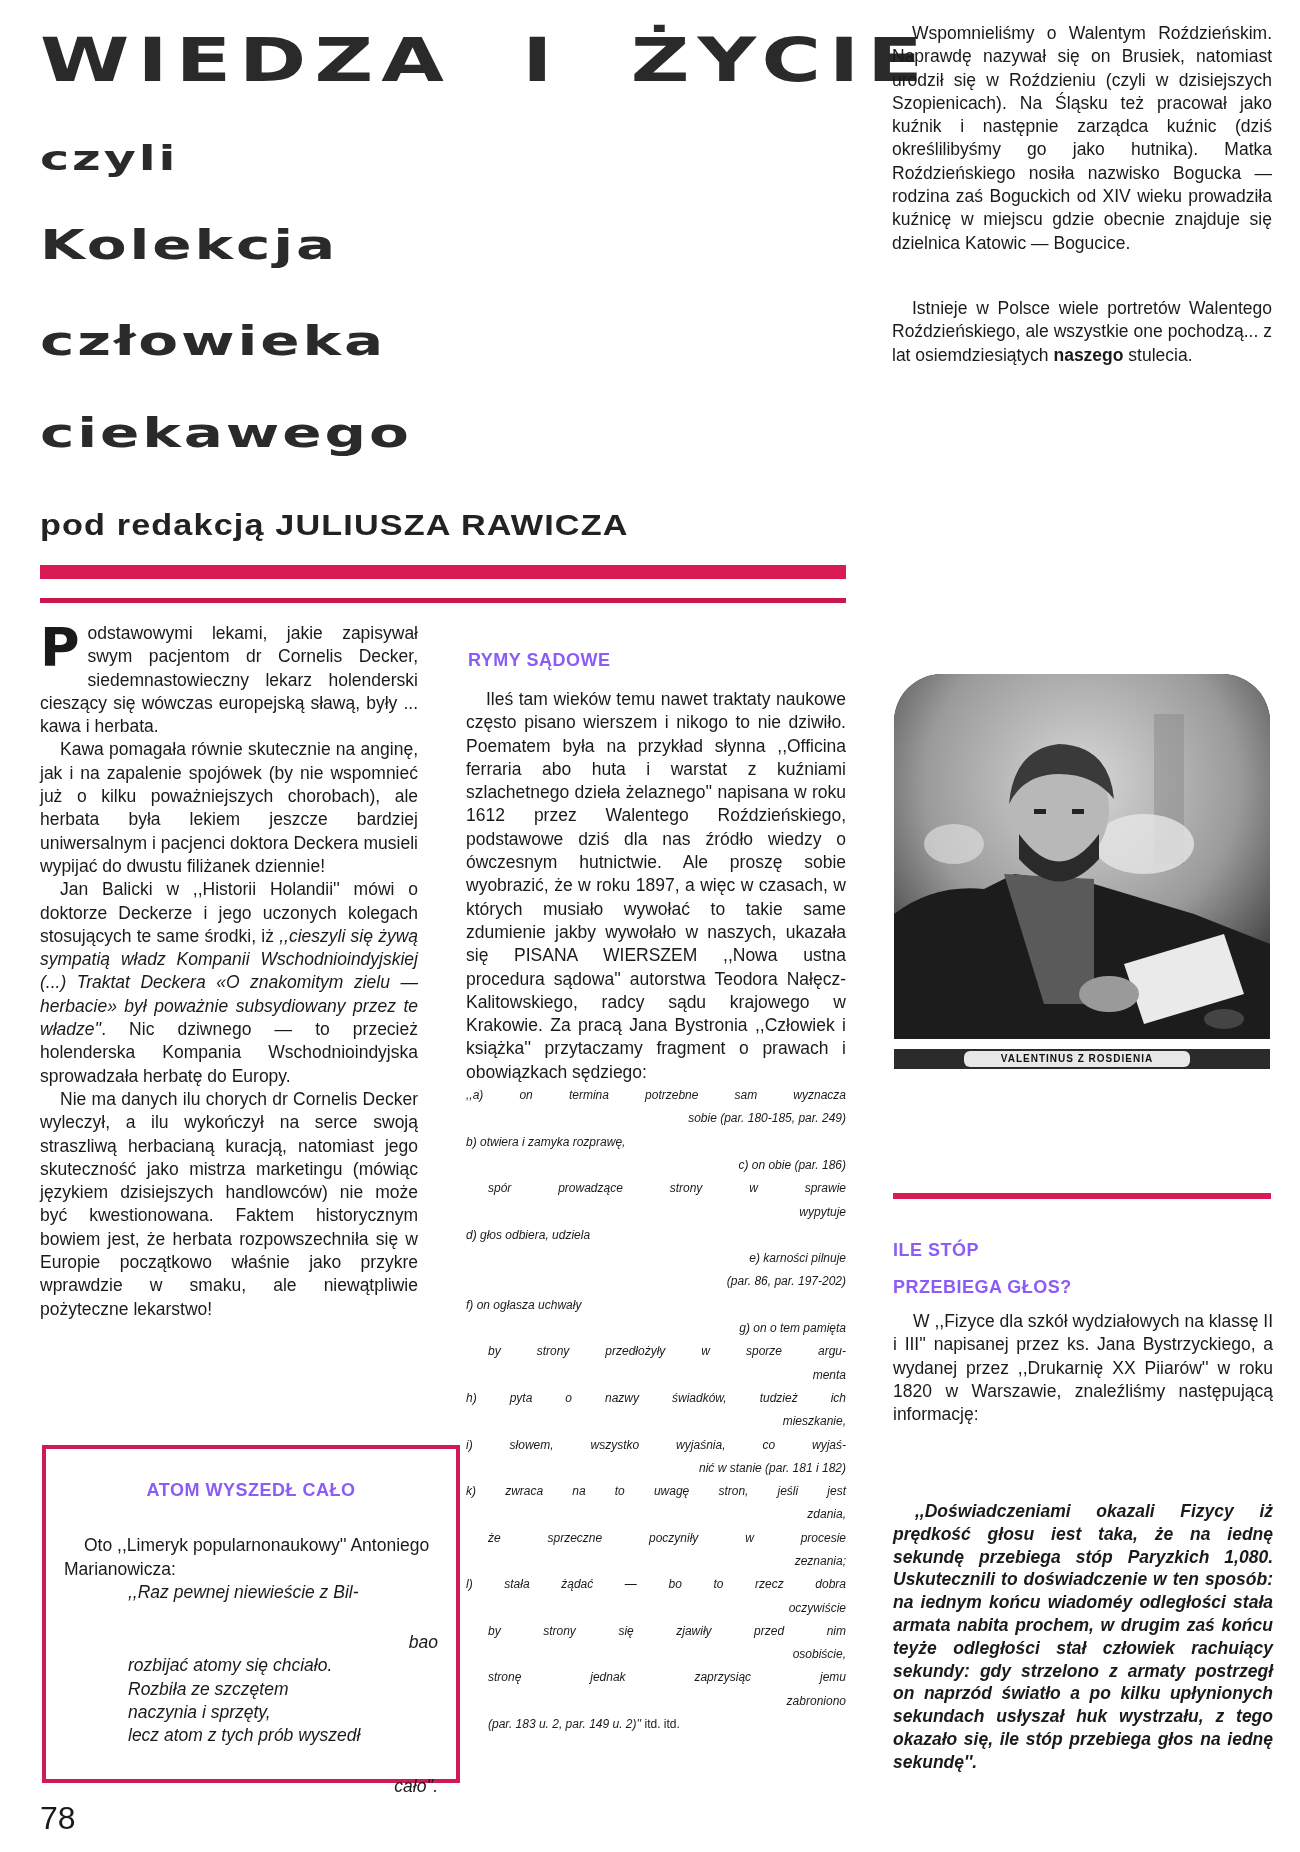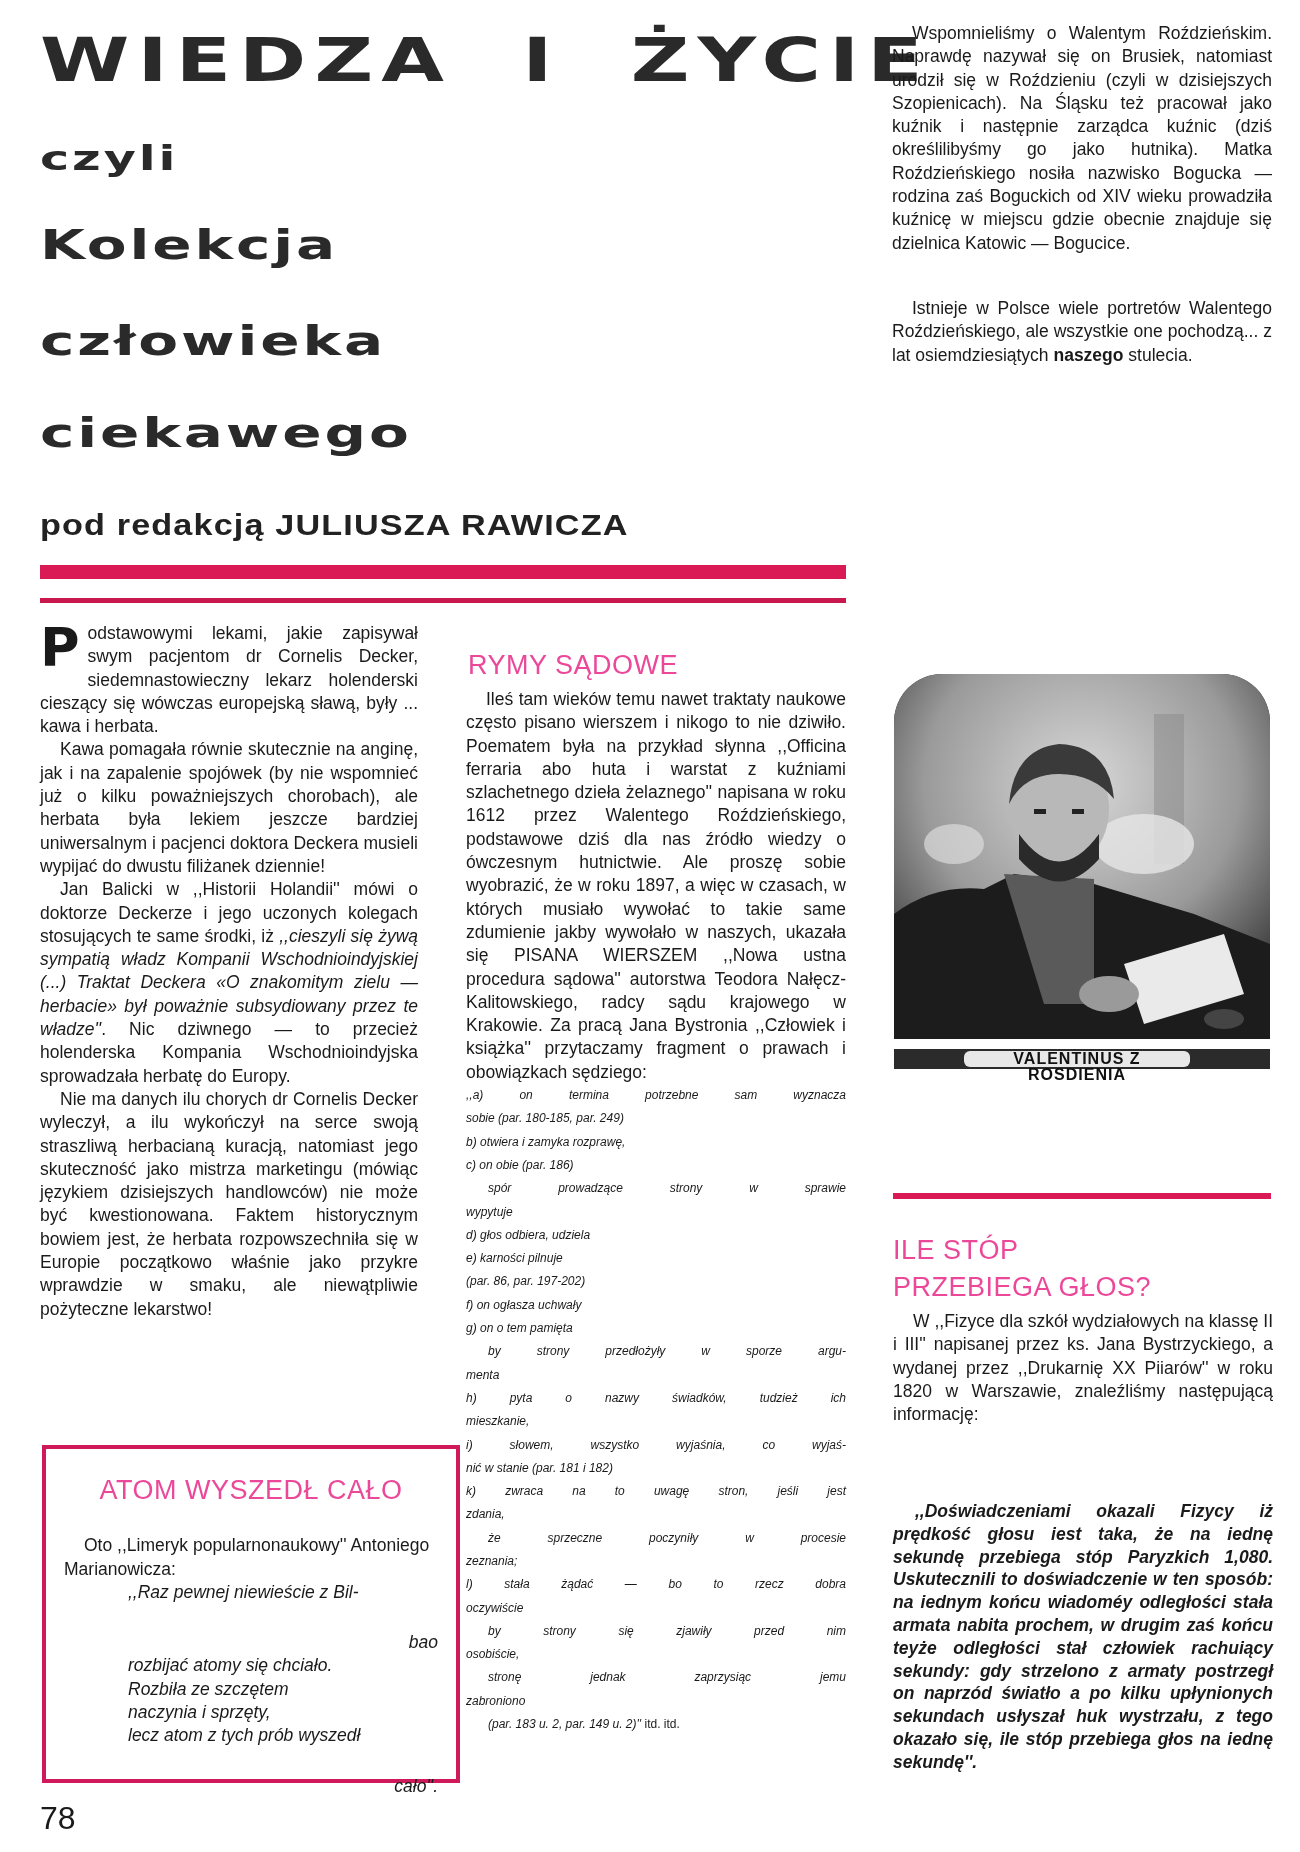--- a/index.html
+++ b/index.html
@@ -36,26 +36,26 @@
   .col p { margin: 0; text-indent: 20px; }
   .col p.noind { text-indent: 0; }
   .col1 { left: 40px; top: 622px; width: 378px; }
   .col2 { left: 466px; top: 688px; width: 380px; }
   .col3 { left: 892px; top: 22px; width: 380px; }
 
   .dropcap {
     float: left; font-size: 54px; line-height: 44px; font-weight: bold;
     margin: 4px 8px 0 0; color: #1a1a1a; font-family: "DejaVu Sans", sans-serif;
   }
-  .section-head { color: #ec4899; font-weight: normal; font-size: 27px; letter-spacing: 0.5px; }
+  .section-head { color: #8b5cf6; font-weight: bold; font-size: 18px; letter-spacing: 0.5px; }
   .rymy-head { position: absolute; left: 468px; top: 650px; }
 
   .italic { font-style: italic; }
   .verse { font-style: italic; font-size: 12px; line-height: 23.3px; }
-  .verse .r { }
+  .verse .r { text-align: right; }
   .verse .l { text-align: left; }
   .verse .ind { padding-left: 22px; text-align: justify; text-align-last: justify; }
   .verse .j { text-align: justify; text-align-last: justify; }
 
   .atom-box {
     position: absolute; left: 42px; top: 1445px; width: 418px; height: 338px;
     border: 4px solid #d0195a; box-sizing: border-box; padding: 0 18px;
     font-size: 17.5px; line-height: 23.3px;
   }
   .atom-box .section-head { text-align: center; margin-top: 30px; margin-bottom: 32px; }
@@ -71,21 +71,21 @@
   .portrait {
     position: absolute; left: 0; top: 0; width: 376px; height: 365px;
     background: #2b2b2b; border-radius: 48px 48px 0 0; overflow: hidden;
   }
   .caption-bar {
     position: absolute; left: 0; top: 375px; width: 376px; height: 20px; background: #2b2b2b;
   }
   .caption-label {
     position: absolute; left: 70px; top: 2px; width: 226px; height: 16px;
     background: #e8e8e8; border-radius: 6px; text-align: center;
-    font-size: 16px; font-weight: bold; line-height: 16px; letter-spacing: 1px; color: #111;
+    font-size: 10px; font-weight: bold; line-height: 16px; letter-spacing: 1px; color: #111;
   }
   .bar-right { position: absolute; left: 893px; top: 1193px; width: 378px; height: 6px; background: #d91a55; }
   .ile-head { position: absolute; left: 893px; top: 1232px; line-height: 37px; }
   .col3b { left: 893px; top: 1310px; width: 380px; }
   .quote-bold {
     position: absolute; left: 893px; top: 1500px; width: 380px;
     font-size: 17.5px; line-height: 22.8px; font-style: italic; font-weight: bold; text-align: justify;
   }
   .quote-bold p { margin: 0; text-indent: 22px; }
 </style>

